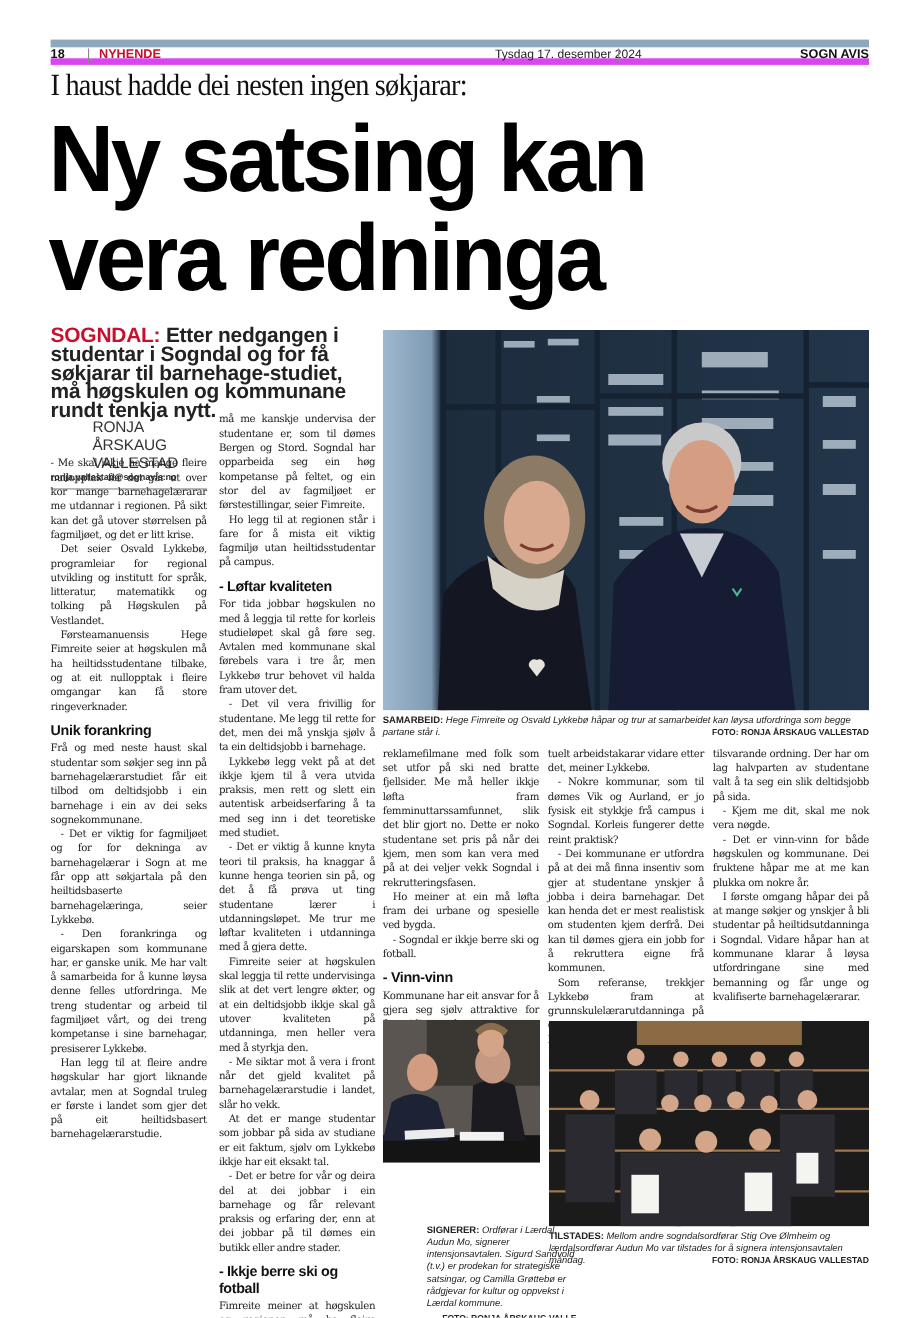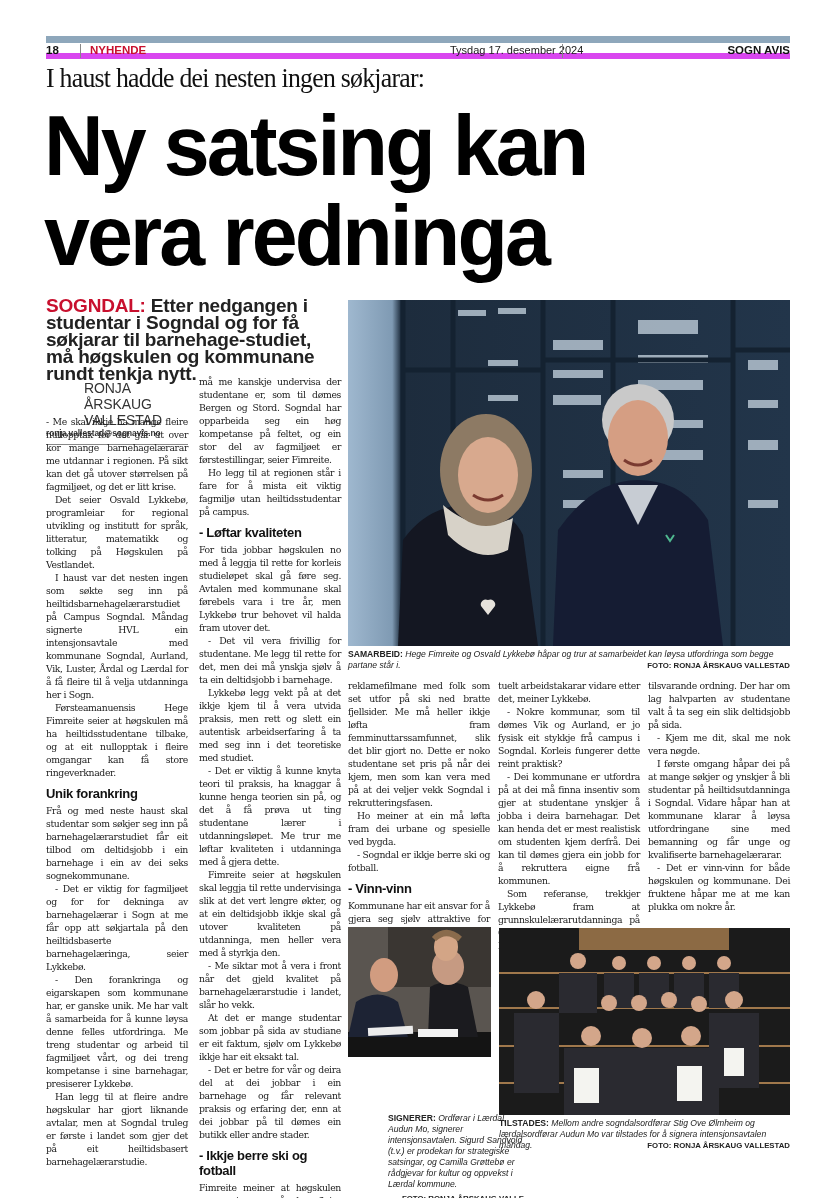--- a/index.html
+++ b/index.html
@@ -68,21 +68,20 @@
 </div>
 
 <div class="byline">
   <div class="name">RONJA ÅRSKAUG VALLESTAD</div>
   <div class="email">ronja.vallestad@sognavis.no</div>
 </div>
 
 <div class="col" id="col1" style="left:46px; top:415px; width:142px;">
     <p class="noind">- Me skal ikkje ha mange fleire nullopptak før det går ut over kor mange barnehagelærarar me utdannar i regionen. På sikt kan det gå utover størrelsen på fagmiljøet, og det er litt krise.</p>
     <p>Det seier Osvald Lykkebø, programleiar for regional utvikling og institutt for språk, litteratur, matematikk og tolking på Høgskulen på Vestlandet.</p>
-    <p>I haust var det nesten ingen som søkte seg inn på heiltidsbarnehagelærarstudiet på Campus Sogndal. Måndag signerte HVL ein intensjonsavtale med kommunane Sogndal, Aurland, Vik, Luster, Årdal og Lærdal for å få fleire til å velja utdanninga her i Sogn.</p>
     <p>Førsteamanuensis Hege Fimreite seier at høgskulen må ha heiltidsstudentane tilbake, og at eit nullopptak i fleire omgangar kan få store ringeverknader.</p>
     <h3>Unik forankring</h3>
     <p class="noind">Frå og med neste haust skal studentar som søkjer seg inn på barnehagelærarstudiet får eit tilbod om deltidsjobb i ein barnehage i ein av dei seks sognekommunane.</p>
     <p>- Det er viktig for fagmiljøet og for for dekninga av barnehagelærar i Sogn at me får opp att søkjartala på den heiltidsbaserte barnehagelæringa, seier Lykkebø.</p>
     <p>- Den forankringa og eigarskapen som kommunane har, er ganske unik. Me har valt å samarbeida for å kunne løysa denne felles utfordringa. Me treng studentar og arbeid til fagmiljøet vårt, og dei treng kompetanse i sine barnehagar, presiserer Lykkebø.</p>
     <p>Han legg til at fleire andre høgskular har gjort liknande avtalar, men at Sogndal truleg er første i landet som gjer det på eit heiltidsbasert barnehagelærarstudie.</p>
   </div>
 <div class="col" id="col2" style="left:199px; top:375px; width:142px;">
     <p class="noind">må me kanskje undervisa der studentane er, som til dømes Bergen og Stord. Sogndal har opparbeida seg ein høg kompetanse på feltet, og ein stor del av fagmiljøet er førstestillingar, seier Fimreite.</p>
     <p>Ho legg til at regionen står i fare for å mista eit viktig fagmiljø utan heiltidsstudentar på campus.</p>
@@ -107,22 +106,22 @@
   </div>
 <div class="col" id="col4" style="left:498px; top:679px; width:142px;">
     <p class="noind">tuelt arbeidstakarar vidare etter det, meiner Lykkebø.</p>
     <p style="">- Nokre kommunar, som til dømes Vik og Aurland, er jo fysisk eit stykkje frå campus i Sogndal. Korleis fungerer dette reint praktisk?</p>
     <p>- Dei kommunane er utfordra på at dei må finna insentiv som gjer at studentane ynskjer å jobba i deira barnehagar. Det kan henda det er mest realistisk om studenten kjem derfrå. Dei kan til dømes gjera ein jobb for å rekruttera eigne frå kommunen.</p>
     <p>Som referanse, trekkjer Lykkebø fram at grunnskulelærarutdanninga på Gol ved Universitetet i Søraust-Noreg har ei</p>
   </div>
 <div class="col" id="col5" style="left:648px; top:679px; width:142px;">
     <p class="noind">tilsvarande ordning. Der har om lag halvparten av studentane valt å ta seg ein slik deltidsjobb på sida.</p>
     <p>- Kjem me dit, skal me nok vera nøgde.</p>
+    <p>- Det er vinn-vinn for både høgskulen og kommunane. Dei fruktene håpar me at me kan plukka om nokre år.</p>
     <p>I første omgang håpar dei på at mange søkjer og ynskjer å bli studentar på heiltidsutdanninga i Sogndal. Vidare håpar han at kommunane klarar å løysa utfordringane sine med bemanning og får unge og kvalifiserte barnehagelærarar.</p>
-    <p>- Det er vinn-vinn for både høgskulen og kommunane. Dei fruktene håpar me at me kan plukka om nokre år.</p>
   </div>
 
 <div class="photo" style="left:348px; top:300px; width:442px; height:346px;">
   <svg width="442" height="346" viewBox="0 0 442 346">
     <defs>
       <linearGradient id="bgwin" x1="0" y1="0" x2="1" y2="0">
         <stop offset="0" stop-color="#9fb8cf"></stop>
         <stop offset="0.1" stop-color="#7f9ab3"></stop>
         <stop offset="0.12" stop-color="#1d2c3d"></stop>
         <stop offset="1" stop-color="#22354a"></stop>

